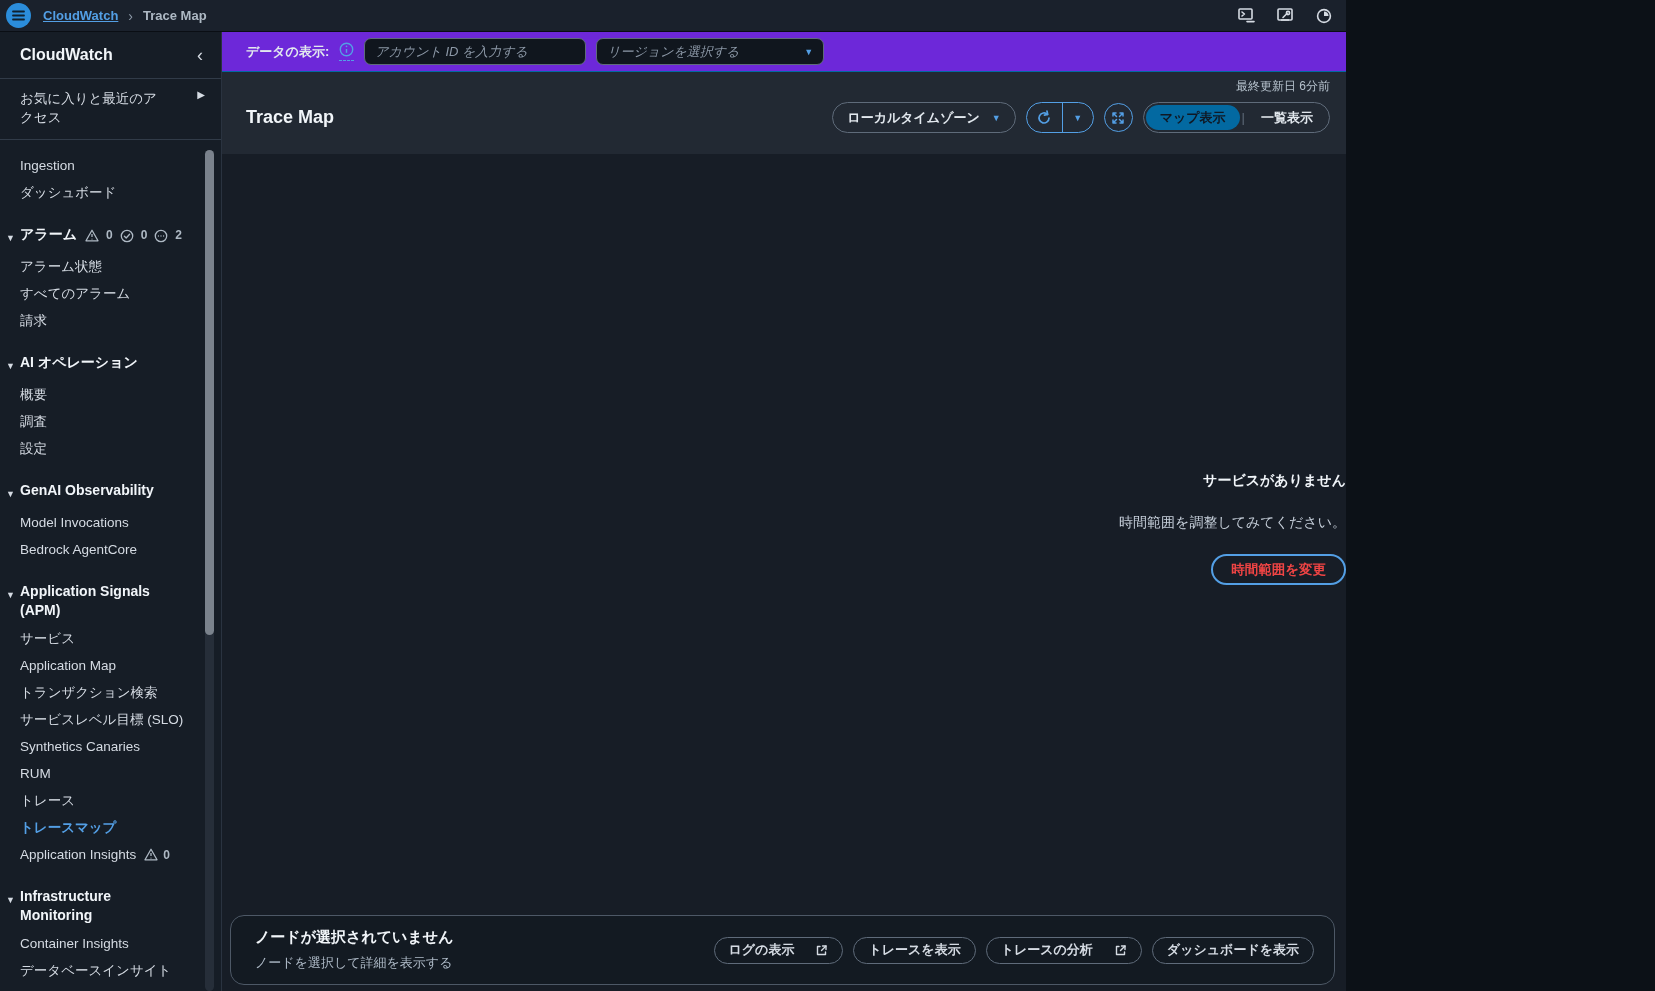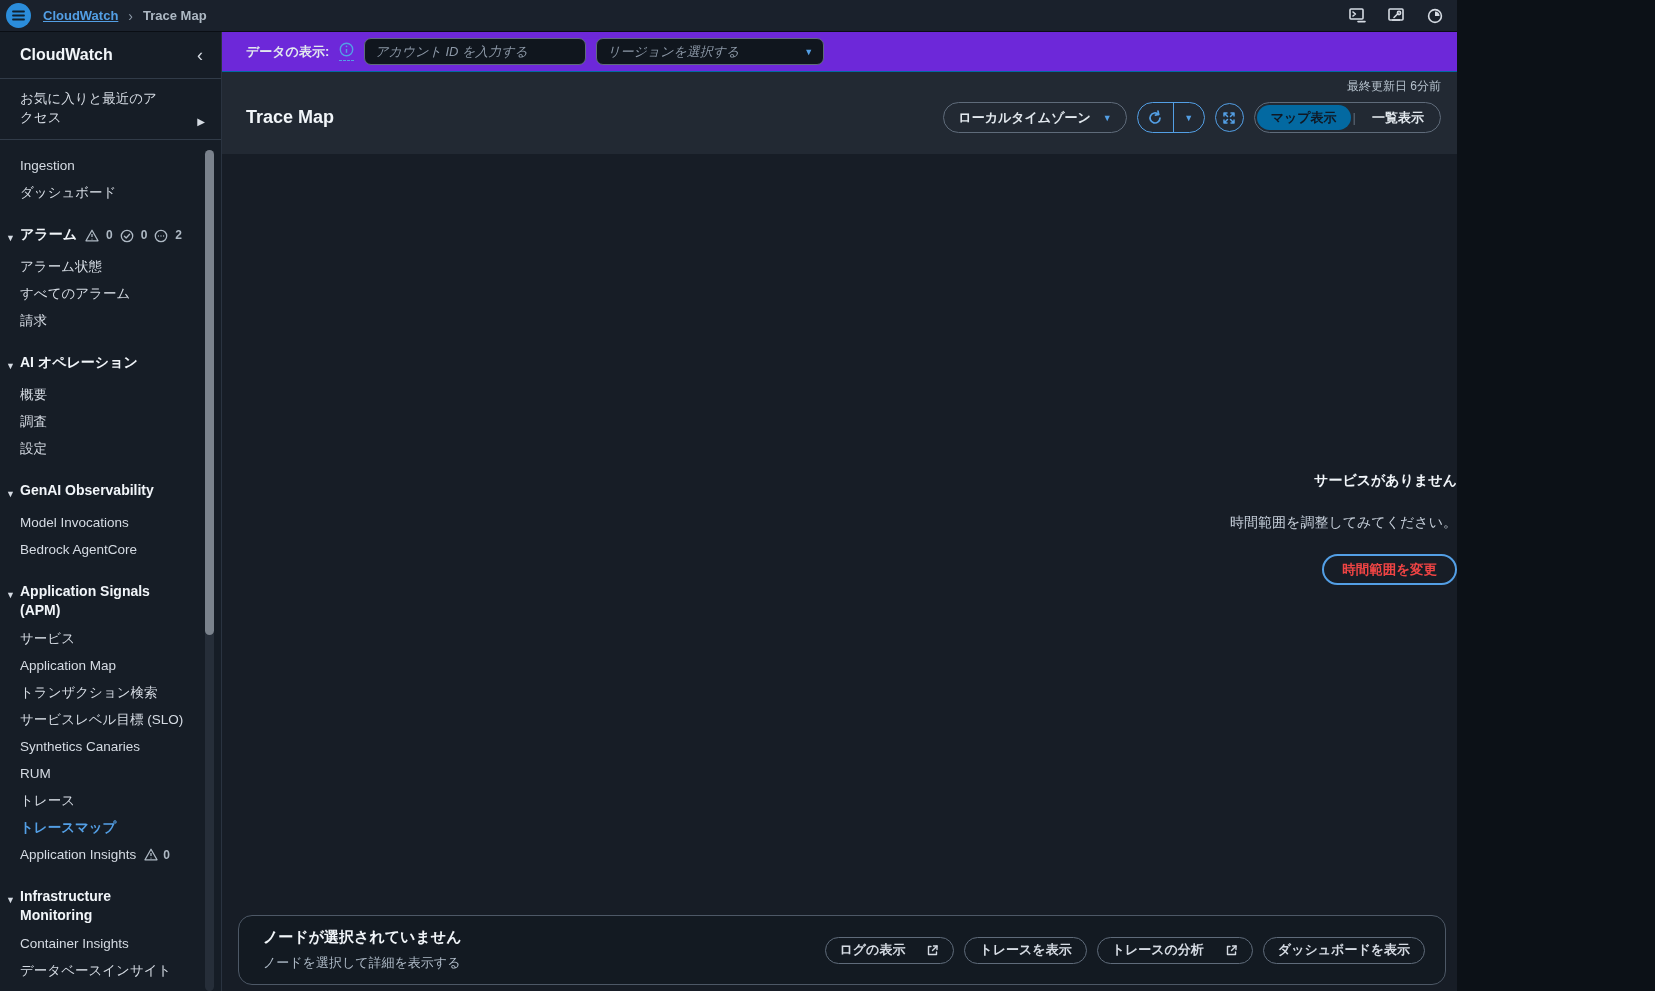--- a/index.html
+++ b/index.html
@@ -1,18 +1,18 @@
 <!DOCTYPE html>
 <html><head>
 <meta charset="utf-8">
 <style>
   * { margin:0; padding:0; box-sizing:border-box; }
   html,body { width:1655px; height:991px; overflow:hidden; background:#0c1117;
               font-family:"Liberation Sans", sans-serif; }
-  .page { position:relative; width:1457px; height:991px; display:flex; flex-direction:column;
+  .page { position:relative; width:1346px; height:991px; display:flex; flex-direction:column;
           color:#e2e8ee; }
 
   
   .topbar { height:32px; background:#1a212c; display:flex; align-items:center;
             padding:0 14px 0 6px; flex:none; border-bottom:1px solid #0a0e14; }
   .hamburger { width:25px; height:25px; border-radius:50%; background:#2b8ddb; border:none;
                display:flex; align-items:center; justify-content:center; cursor:pointer; flex:none; }
   .hamburger svg { display:block; }
   .breadcrumb { display:flex; align-items:center; gap:10px; margin-left:12px; font-size:13px; }
   .breadcrumb a { color:#539fe5; text-decoration:underline; font-weight:bold; cursor:pointer; }
@@ -24,21 +24,21 @@
   
   .body-row { flex:1; display:flex; min-height:0; }
 
   
   .sidebar { width:222px; flex:none; background:#161d26; position:relative;
              border-right:1px solid #2a3340; overflow:hidden; }
   .sidebar-header { height:47px; display:flex; align-items:center; justify-content:space-between;
                     padding:0 18px 0 20px; border-bottom:1px solid #313b48; }
   .sidebar-title { font-size:16px; font-weight:bold; color:#f1f5f9; }
   .collapse-btn { background:none; border:none; color:#d5dbe3; font-size:18px; cursor:pointer; line-height:1; }
-  .favorites { display:flex; align-items:flex-end; justify-content:space-between;
+  .favorites { display:flex; align-items:flex-start; justify-content:space-between;
                padding:10px 16px 12px 20px; border-bottom:1px solid #313b48; cursor:pointer; }
   .favorites-label { font-size:13.5px; line-height:19px; color:#d5dbe3; width:140px; }
   .fav-arrow { color:#d5dbe3; font-size:10px; }
   .sidenav { padding:12px 0 0 0; }
   .nav-item { height:27px; display:flex; align-items:center; padding-left:20px; cursor:pointer; }
   .nav-item .nav-label { font-size:13.5px; color:#d5dbe3; white-space:nowrap; }
   .nav-item.active .nav-label { color:#539fe5; font-weight:bold; }
   .nav-section { display:flex; align-items:flex-start; padding:5px 14px 5px 6px; margin-top:14px;
                  cursor:pointer; line-height:19px; }
   .nav-section .caret { font-size:9px; color:#d5dbe3; width:14px; flex:none; padding-top:4px; }
@@ -110,21 +110,21 @@
   .canvas { flex:1; position:relative; background:#171d26; min-height:0; }
   .empty-state { position:absolute; left:0; right:0; top:318px; display:flex;
                  flex-direction:column; align-items:flex-end; }
   .empty-title { font-size:14px; font-weight:bold; color:#f1f5f9; }
   .empty-sub { font-size:14px; color:#c6cfda; margin-top:24px; }
   .empty-btn { margin-top:22px; height:31px; border:2px solid #539fe5; border-radius:16px;
                background:none; color:#ef4444; font-size:13.5px; font-weight:bold;
                padding:0 18px; cursor:pointer; }
 
   
-  .node-panel { position:absolute; left:16px; right:11px; bottom:6px; height:70px;
+  .node-panel { position:absolute; left:8px; right:11px; bottom:6px; height:70px;
                 background:#131a22; border:1px solid #4d5866; border-radius:14px;
                 display:flex; align-items:center; padding:0 20px 0 24px; }
   .node-texts { display:flex; flex-direction:column; gap:7px; }
   .node-title { font-size:15px; font-weight:bold; color:#f1f5f9; }
   .node-sub { font-size:13px; color:#b0bcc9; }
   .node-actions { margin-left:auto; display:flex; align-items:center; gap:10px; }
   .action-btn { height:27px; border:1px solid #5f6b7a; border-radius:14px; background:none;
                 color:#d5dbe3; font-size:13px; font-weight:bold; padding:0 14px; cursor:pointer;
                 display:flex; align-items:center; gap:21px; }
   .action-btn svg { flex:none; }

